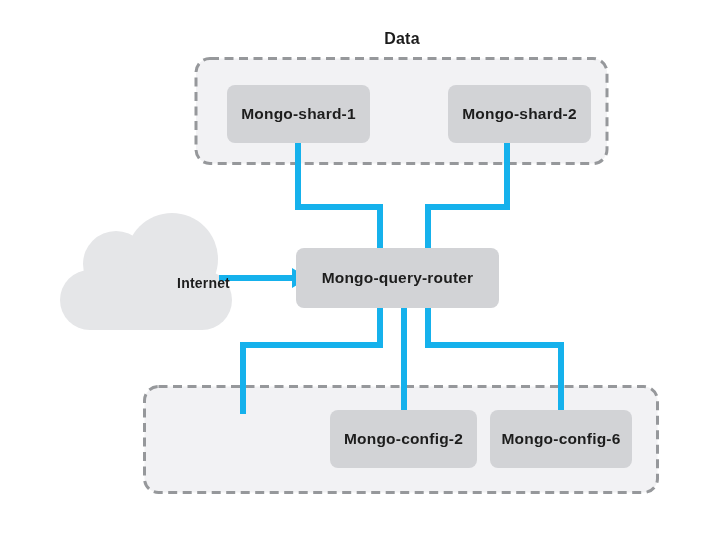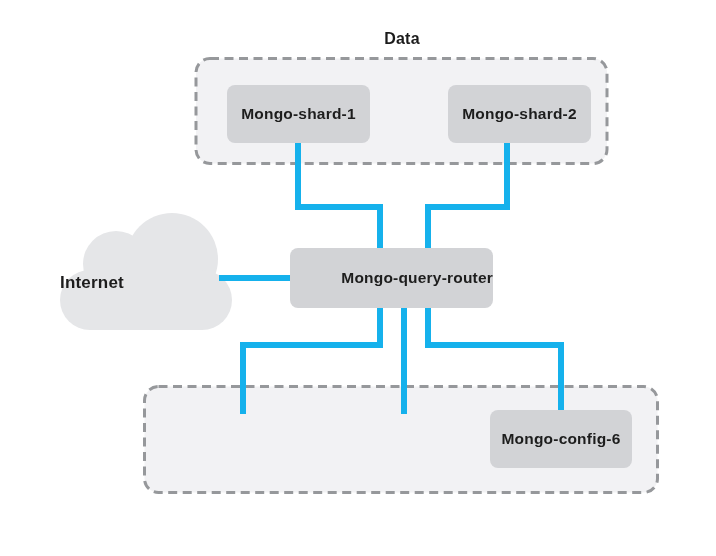--- a/index.html
+++ b/index.html
@@ -16,36 +16,36 @@
     position:absolute;
     background:#d2d3d6;
     border-radius:8px;
     display:flex;align-items:center;justify-content:center;
     font-size:15.5px;font-weight:600;letter-spacing:.2px;
     color:#1d1d1d;
     z-index:2;
   }
   .node-shard1{left:227px;top:85px;width:143px;height:58px;}
   .node-shard2{left:436px;top:85px;width:143px;height:58px;margin-left:12px;}
-  .node-router{left:290px;top:248px;width:203px;height:60px;justify-content:flex-end;}
+  .node-router{left:296px;top:248px;width:203px;height:60px;}
   .node-config1{left:172px;top:410px;width:145px;height:58px;}
   .node-config2{left:330px;top:410px;width:147px;height:58px;}
   .node-config3{left:490px;top:410px;width:142px;height:58px;}
   .group-label{
     position:absolute;
     text-align:center;
     font-size:16px;font-weight:600;letter-spacing:.2px;
     color:#1c1c1c;
     z-index:3;
   }
   .label-data{left:196px;top:28px;width:412px;height:22px;line-height:22px;}
   .label-config{left:144px;top:504px;width:514px;height:22px;line-height:22px;}
   .label-internet{
     position:absolute;left:60px;top:272px;width:170px;height:22px;line-height:22px;
-    text-align:left;font-size:17px;font-weight:600;letter-spacing:.2px;
+    text-align:right;font-size:14px;font-weight:600;letter-spacing:.2px;
     color:#1d1d1d;z-index:3;
   }
 </style>
 </head>
 <body>
 
 <div class="canvas">
 
   <svg class="layer" width="716" height="556" viewBox="0 0 716 556">
 
@@ -78,17 +78,20 @@
 
   <div class="node node-shard1">
     <span>Mongo-shard-1</span>
   </div>
   <div class="node node-shard2">
     <span>Mongo-shard-2</span>
   </div>
   <div class="node node-router">
     <span>Mongo-query-router</span>
   </div>
+  <div class="node node-config2">
+    <span>Mongo-config-2</span>
+  </div>
   <div class="node node-config3">
     <span>Mongo-config-6</span>
   </div>
 
 </div>
 
 </body></html>

